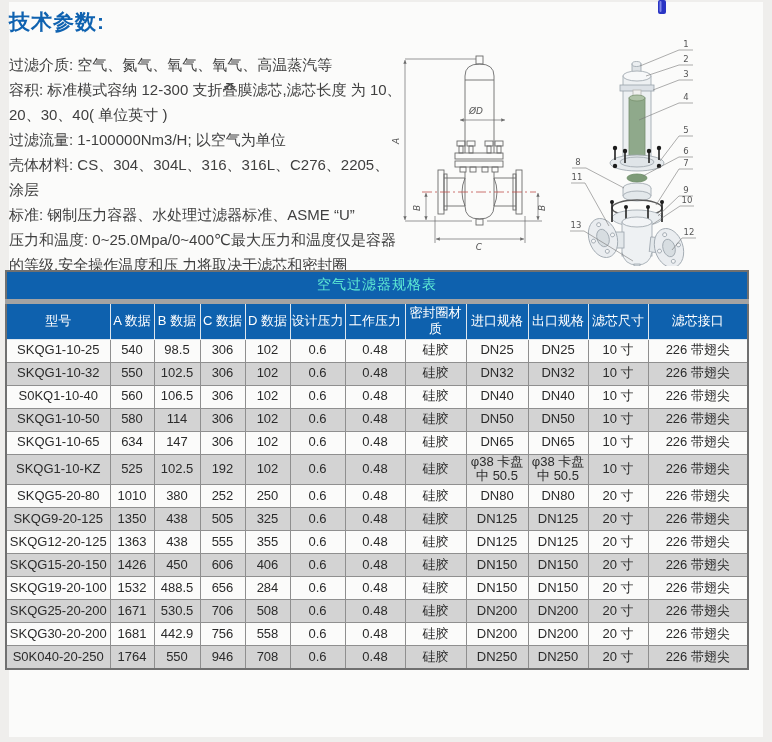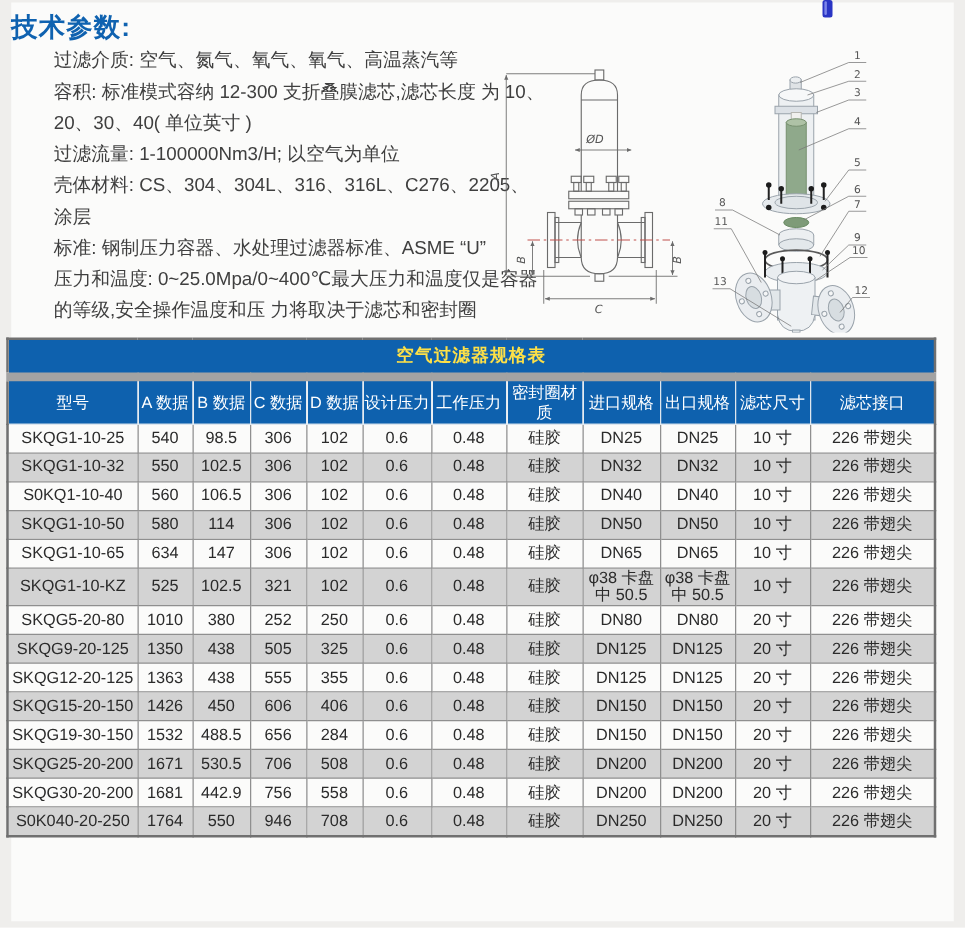--- a/index.html
+++ b/index.html
@@ -6,31 +6,31 @@
     --header-blue:#0e61ae; --title-blue:#0f62b0; --centerline-red:#c0504d;
     --cartridge-green:#8fa98b; --row-alt:#d3d3d3; --pin-blue:#2a35c4;
   }
   *{box-sizing:border-box;}
   html,body{margin:0;padding:0;}
   body{width:772px;height:742px;background:#efeeec;overflow:hidden;
        font-family:"Liberation Sans","DejaVu Sans",sans-serif;position:relative;}
   .content{position:absolute;left:9px;top:2px;width:754px;height:735px;background:#fbfbfa;}
   .page-title{position:absolute;left:9px;top:8px;margin:0;font-size:21px;font-weight:700;
               color:var(--title-blue,#0f62b0);letter-spacing:1px;}
-  .spec-list{position:absolute;left:9px;top:36px;width:398px;color:#3f3f3f;margin-left:34px;}
+  .spec-list{position:absolute;left:9px;top:52px;width:398px;color:#3f3f3f;}
   .spec-line{margin:0;font-size:15px;line-height:25px;}
   .spec-label{color:#3f3f3f;}
   .drawings{position:absolute;left:386px;top:0;width:377px;height:266px;}
   .spec-table{position:absolute;left:5px;top:270px;width:744px;border-collapse:collapse;
               table-layout:fixed;font-size:13px;color:#2b2b2b;border:2px solid #707070;}
   .spec-table th,.spec-table td{border:1px solid #8f8f8f;text-align:center;
               vertical-align:middle;padding:0 1px;overflow:hidden;}
-  .title-row th{background:var(--header-blue,#0e61ae);color:#fde047;height:30px;
-              font-size:14px;font-weight:700;border:1px solid var(--header-blue,#0e61ae);
-              border-bottom:7px solid #a3a3a3;letter-spacing:1px;}
+  .title-row th{background:var(--header-blue,#0e61ae);color:#5eead4;height:30px;
+              font-size:14px;font-weight:400;border:1px solid var(--header-blue,#0e61ae);
+              border-bottom:5px solid #a3a3a3;letter-spacing:1px;}
   .head-row th{background:var(--header-blue,#0e61ae);color:#ffffff;height:38px;
               font-weight:400;font-size:13px;border:1px solid #dde6ee;border-top:none;
               line-height:1.2;}
   .spec-table tbody tr:nth-child(odd){background:#fbfbfa;}
   .spec-table tbody tr:nth-child(even){background:var(--row-alt,#d3d3d3);}
   .spec-table tbody td{height:23px;line-height:1.15;}
   svg text{font-family:"DejaVu Sans",sans-serif;}
   .dim-label{font-size:9px;font-style:italic;fill:#555;}
   .callout-num{font-size:8.5px;fill:#555;}
 </style>
@@ -332,21 +332,21 @@
         <td>硅胶</td>
         <td>DN65</td>
         <td>DN65</td>
         <td>10 寸</td>
         <td>226 带翅尖</td>
       </tr>
       <tr>
         <td>SKQG1-10-KZ</td>
         <td>525</td>
         <td>102.5</td>
-        <td>321</td>
+        <td>192</td>
         <td>102</td>
         <td>0.6</td>
         <td>0.48</td>
         <td>硅胶</td>
         <td>φ38 卡盘 中 50.5</td>
         <td>φ38 卡盘 中 50.5</td>
         <td>10 寸</td>
         <td>226 带翅尖</td>
       </tr>
       <tr>
@@ -399,21 +399,21 @@
         <td>406</td>
         <td>0.6</td>
         <td>0.48</td>
         <td>硅胶</td>
         <td>DN150</td>
         <td>DN150</td>
         <td>20 寸</td>
         <td>226 带翅尖</td>
       </tr>
       <tr>
-        <td>SKQG19-30-150</td>
+        <td>SKQG19-20-100</td>
         <td>1532</td>
         <td>488.5</td>
         <td>656</td>
         <td>284</td>
         <td>0.6</td>
         <td>0.48</td>
         <td>硅胶</td>
         <td>DN150</td>
         <td>DN150</td>
         <td>20 寸</td>

